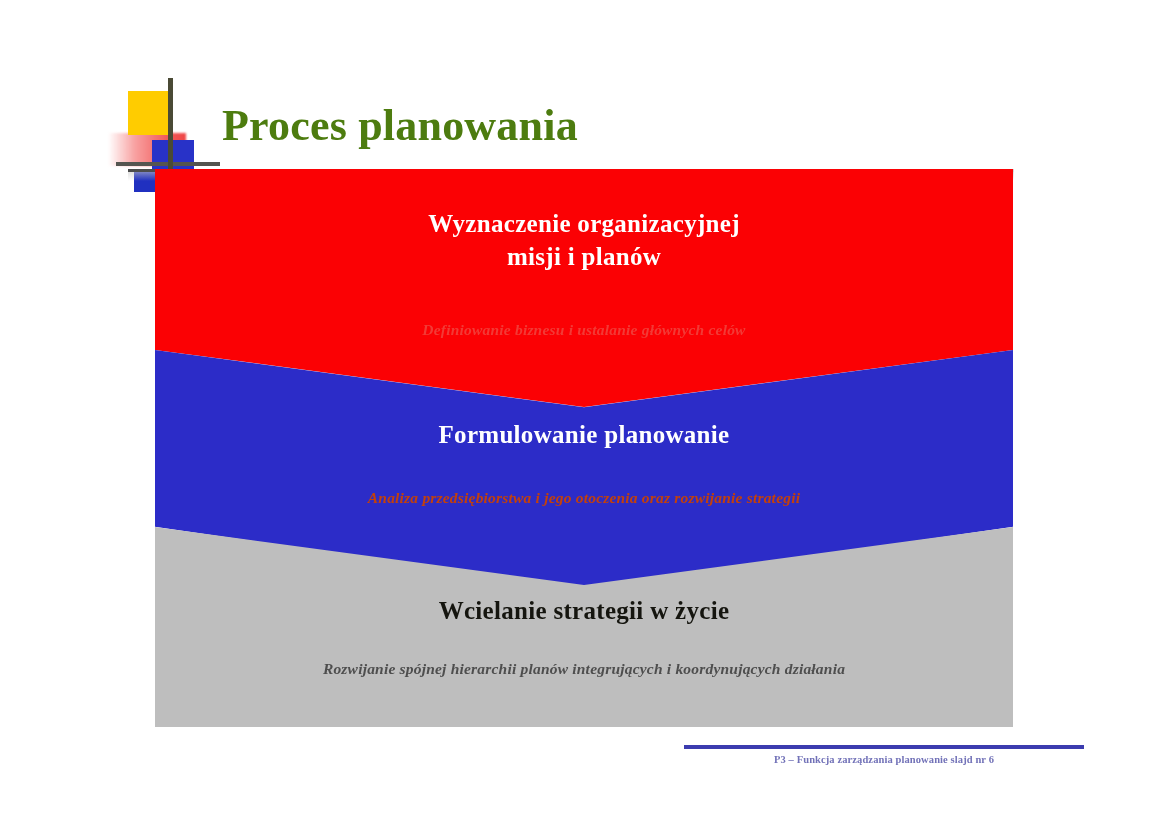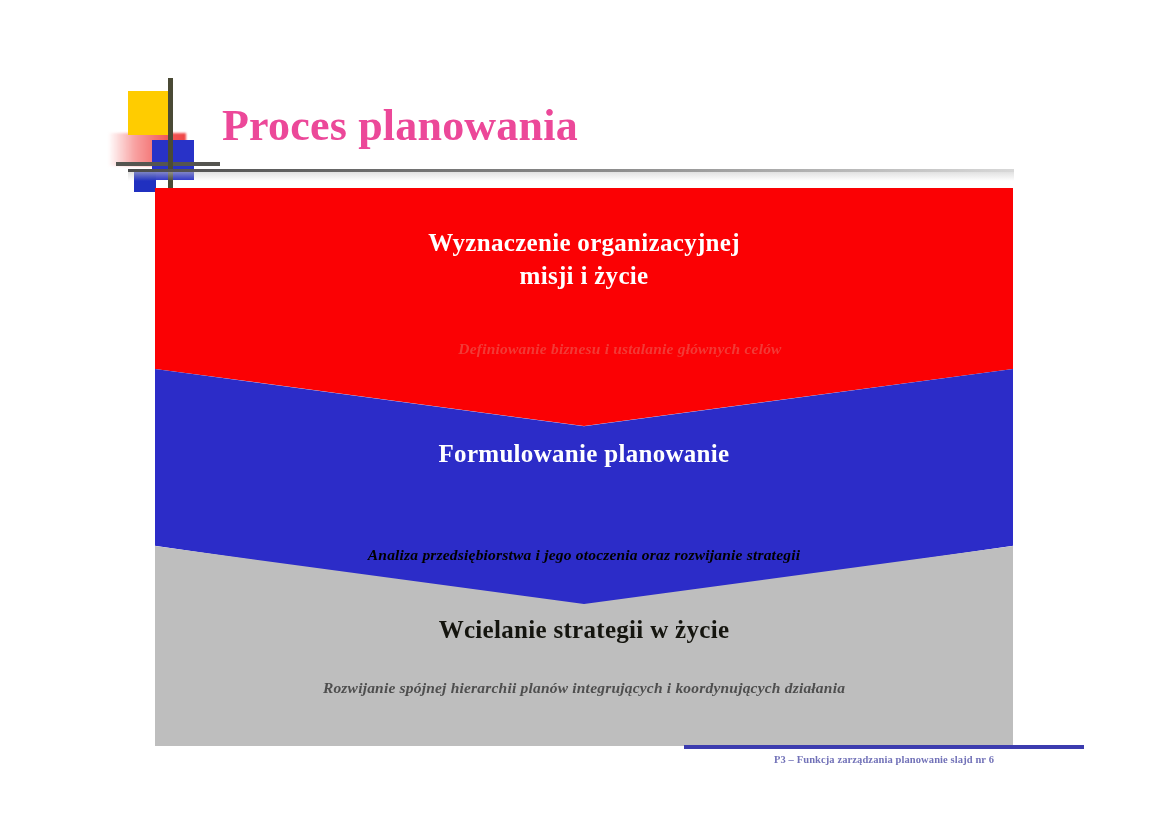--- a/index.html
+++ b/index.html
@@ -83,21 +83,21 @@
     background: #555550;
   }
 
   
   .slide-title {
     position: absolute;
     left: 222px;
     top: 100px;
     font-size: 44px;
     font-weight: bold;
-    color: #ec4899;
+    color: #4d7c0f;
     letter-spacing: 0.2px;
     white-space: nowrap;
   }
 
   
   .title-rule {
     position: absolute;
     left: 128px;
     top: 169px;
     width: 886px;
@@ -110,21 +110,21 @@
     top: 172px;
     width: 886px;
     height: 9px;
     background: linear-gradient(180deg, rgba(200,200,200,0.55) 0%, rgba(255,255,255,0) 100%);
   }
 
   
   .funnel {
     position: absolute;
     left: 155px;
-    top: 188px;
+    top: 169px;
     width: 858px;
     height: 558px;
   }
 
   .band {
     position: absolute;
     left: 0;
     width: 858px;
   }
 
@@ -169,23 +169,23 @@
     letter-spacing: 0.3px;
   }
   .band-sub {
     font-size: 15.5px;
     font-style: italic;
     font-weight: bold;
     letter-spacing: 0.2px;
   }
 
   .t-red-head   { top: 38px;  color: #FFFFFF; }
-  .t-red-sub    { top: 152px; color: #F23A36; padding-left: 36px; }
+  .t-red-sub    { top: 152px; color: #F23A36; }
   .t-blue-head  { top: 249px; color: #FFFFFF; }
-  .t-blue-sub   { top: 320px; color: #000000; margin-top: 38px; }
+  .t-blue-sub   { top: 320px; color: #c2410c; }
   .t-gray-head  { top: 425px; color: #15150F; }
   .t-gray-sub   { top: 491px; color: #4E4E4E; }
 
   
   .footer-rule {
     position: absolute;
     left: 684px;
     top: 745px;
     width: 400px;
     height: 4px;
@@ -224,21 +224,21 @@
   <div class="title-rule-fade"></div>
 
   <div class="funnel">
 
     <div class="band band-red"></div>
     <div class="band band-blue"></div>
     <div class="band band-gray"></div>
 
     <div class="band-text band-heading t-red-head">
       <div>Wyznaczenie organizacyjnej</div>
-      <div>misji i życie</div>
+      <div>misji i planów</div>
     </div>
     <div class="band-text band-sub t-red-sub">Definiowanie biznesu i ustalanie głównych celów</div>
 
     <div class="band-text band-heading t-blue-head">Formulowanie planowanie</div>
     <div class="band-text band-sub t-blue-sub">Analiza przedsiębiorstwa i jego otoczenia oraz rozwijanie strategii</div>
 
     <div class="band-text band-heading t-gray-head">Wcielanie strategii w życie</div>
     <div class="band-text band-sub t-gray-sub">Rozwijanie spójnej hierarchii planów integrujących i koordynujących działania</div>
   </div>
 

